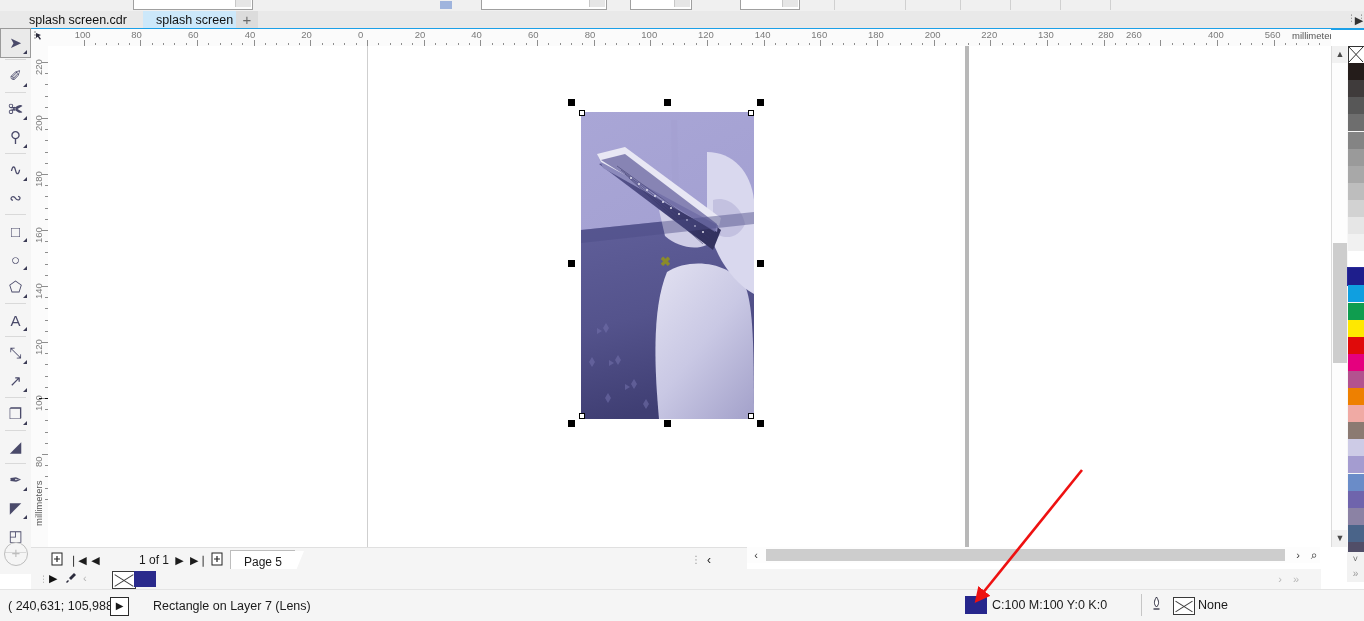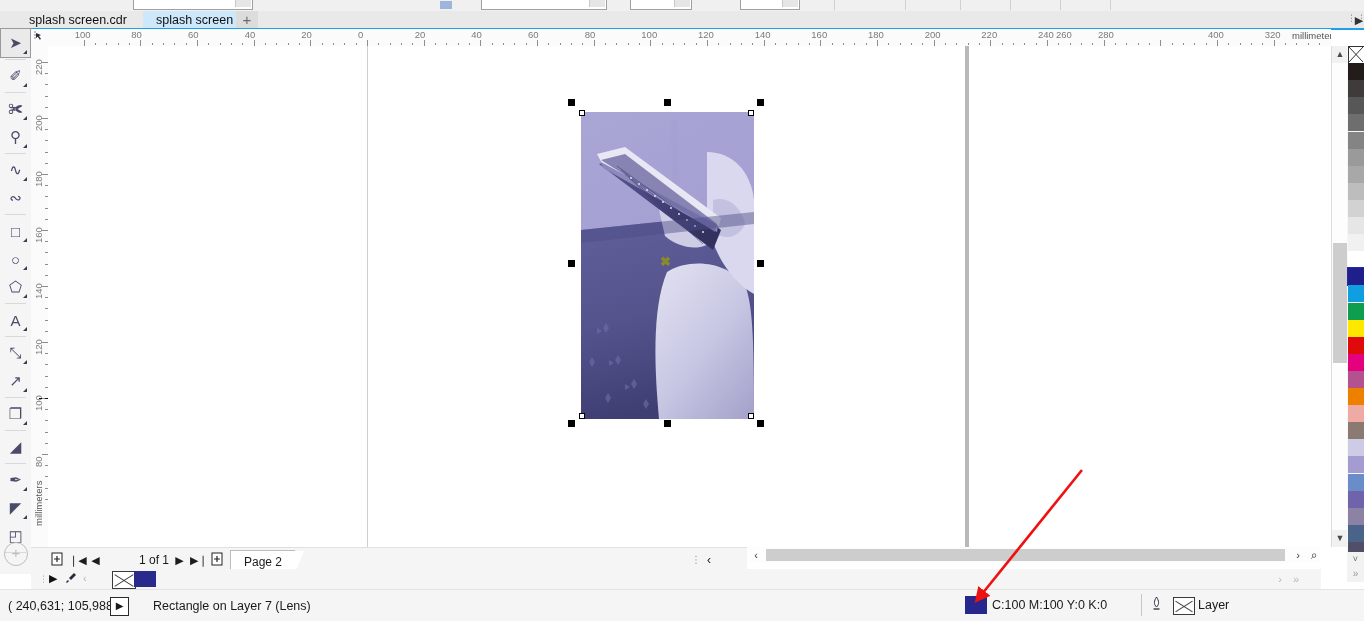--- a/index.html
+++ b/index.html
@@ -310,45 +310,45 @@
     <div class="rtick" style="left: 908.333px; top: 14px; width: 1px; height: 2px;"></div>
     <div class="rtick" style="left: 919.667px; top: 14px; width: 1px; height: 2px;"></div>
     <div class="rtick" style="left: 931px; top: 14px; width: 1px; height: 2px;"></div>
     <div class="rtick" style="left: 942.333px; top: 11px; width: 1px; height: 6px;"></div>
     <div class="rlab" style="left: 933.333px; top: 0px;">220</div>
     <div class="rtick" style="left: 953.667px; top: 14px; width: 1px; height: 2px;"></div>
     <div class="rtick" style="left: 965px; top: 14px; width: 1px; height: 2px;"></div>
     <div class="rtick" style="left: 976.333px; top: 14px; width: 1px; height: 2px;"></div>
     <div class="rtick" style="left: 987.667px; top: 14px; width: 1px; height: 2px;"></div>
     <div class="rtick" style="left: 999px; top: 11px; width: 1px; height: 6px;"></div>
-    <div class="rlab" style="left: 990px; top: 0px;">240</div>
+    <div class="rlab" style="left: 990px; top: 0px;">130</div>
     <div class="rtick" style="left: 1010.33px; top: 14px; width: 1px; height: 2px;"></div>
     <div class="rtick" style="left: 1021.67px; top: 14px; width: 1px; height: 2px;"></div>
     <div class="rtick" style="left: 1033px; top: 14px; width: 1px; height: 2px;"></div>
     <div class="rtick" style="left: 1044.33px; top: 14px; width: 1px; height: 2px;"></div>
     <div class="rtick" style="left: 1055.67px; top: 11px; width: 1px; height: 6px;"></div>
-    <div class="rlab" style="left: 1008px; top: 0px;">260</div>
+    <div class="rlab" style="left: 1078px; top: 0px;">260</div>
     <div class="rtick" style="left: 1067px; top: 14px; width: 1px; height: 2px;"></div>
     <div class="rtick" style="left: 1078.33px; top: 14px; width: 1px; height: 2px;"></div>
     <div class="rtick" style="left: 1089.67px; top: 14px; width: 1px; height: 2px;"></div>
     <div class="rtick" style="left: 1101px; top: 14px; width: 1px; height: 2px;"></div>
     <div class="rtick" style="left: 1112.33px; top: 11px; width: 1px; height: 6px;"></div>
     <div class="rlab" style="left: 1050px; top: 0px;">280</div>
     <div class="rtick" style="left: 1123.67px; top: 14px; width: 1px; height: 2px;"></div>
     <div class="rtick" style="left: 1135px; top: 14px; width: 1px; height: 2px;"></div>
     <div class="rtick" style="left: 1146.33px; top: 14px; width: 1px; height: 2px;"></div>
     <div class="rtick" style="left: 1157.67px; top: 14px; width: 1px; height: 2px;"></div>
     <div class="rtick" style="left: 1169px; top: 11px; width: 1px; height: 6px;"></div>
     <div class="rlab" style="left: 1160px; top: 0px;">400</div>
     <div class="rtick" style="left: 1180.33px; top: 14px; width: 1px; height: 2px;"></div>
     <div class="rtick" style="left: 1191.67px; top: 14px; width: 1px; height: 2px;"></div>
     <div class="rtick" style="left: 1203px; top: 14px; width: 1px; height: 2px;"></div>
     <div class="rtick" style="left: 1214.33px; top: 14px; width: 1px; height: 2px;"></div>
     <div class="rtick" style="left: 1225.67px; top: 11px; width: 1px; height: 6px;"></div>
-    <div class="rlab" style="left: 1216.67px; top: 0px;">320</div>
+    <div class="rlab" style="left: 1216.67px; top: 0px;">560</div>
     <div class="rtick" style="left: 1237px; top: 14px; width: 1px; height: 2px;"></div>
     <div class="rtick" style="left: 1248.33px; top: 14px; width: 1px; height: 2px;"></div>
     <div class="rtick" style="left: 1259.67px; top: 14px; width: 1px; height: 2px;"></div>
     <div class="rtick" style="left: 1271px; top: 14px; width: 1px; height: 2px;"></div>
     <div class="unitlab" style="left: 1244px; top: 1px;">millimeters</div>
   </div>
 <div id="vruler" class="abs">
     <div class="rtick" style="left: 11px; top: 16px; width: 6px; height: 1px;"></div>
     <div class="vlab" style="left: 2px; top: 29px;">220</div>
     <div class="rtick" style="left: 14px; top: 27.2px; width: 3px; height: 1px;"></div>
@@ -516,21 +516,21 @@
   <div class="pbtn" style="left:57px;width:15px;">◀</div>
   <div class="pbtn" style="left:93px;width:60px;font-size:12px;color:#1a1a1a;">1 of 1</div>
   <div class="pbtn" style="left:141px;width:15px;">▶</div>
   <div class="pbtn" style="left:159px;width:15px;">▶❘</div>
   <div class="pbtn" style="left:177px;width:18px;">
     <svg width="13" height="14" viewBox="0 0 13 14">
       <rect x="1" y="1" width="10" height="12" fill="#fff" stroke="#222"></rect>
       <path d="M6 4 v6 M3 7 h6" stroke="#222" stroke-width="1.2"></path>
     </svg>
   </div>
-  <div id="pagetab" style="left:199px;">Page 2</div>
+  <div id="pagetab" style="left:199px;">Page 5</div>
   <div class="pbtn" style="left:660px;width:10px;color:#999;font-size:10px;">⋮</div>
   <div class="pbtn" style="left:672px;width:12px;font-size:12px;">‹</div>
 </div>
 
 <div id="colorbar" class="abs">
   <div style="position:absolute;left:8px;top:5px;width:5px;height:10px;color:#aaa;font-size:9px;">⋮</div>
   <div style="position:absolute;left:18px;top:3px;font-size:11px;color:#111;">▶</div>
   <div style="position:absolute;left:33px;top:2px;">
     <svg width="14" height="14" viewBox="0 0 14 14">
         <path d="M10 2 l2 2 -5 5 -2-2z" fill="#2b2b3d"></path>
@@ -553,21 +553,21 @@
 <div id="fillswatch" style="background: rgb(38, 38, 140);"></div>
 <div class="abs" style="left:992px;top:598px;font-size:12.5px;color:#1a1a1a;white-space:nowrap;">C:100 M:100 Y:0 K:0</div>
 <div id="sb-sep"></div>
 <div class="abs" style="left:1150px;top:596px;">
   <svg width="13" height="17" viewBox="0 0 13 17">
     <path d="M6.5 1 C4 5 3.5 8 6.5 11 C9.5 8 9 5 6.5 1 Z" fill="#fff" stroke="#2b2b3d" stroke-width="1"></path>
     <path d="M3.5 13 h6" stroke="#2b2b3d" stroke-width="1.3"></path>
   </svg>
 </div>
 <div class="abs xswatch" style="left:1173px;top:597px;width:20px;height:16px;"></div>
-<div class="abs" style="left:1198px;top:598px;font-size:12.5px;color:#1a1a1a;">Layer</div>
+<div class="abs" style="left:1198px;top:598px;font-size:12.5px;color:#1a1a1a;">None</div>
 
 <div id="pal-up" class="abs">˄</div>
 <div id="palette" class="abs">
     <div class="pc" style="top: 0px; height: 17.1px; background: rgb(255, 255, 255); border: 1px solid rgb(51, 51, 51);"><svg width="14" height="15" viewBox="0 0 14 15">
         <path d="M0 0 L14 15 M14 0 L0 15" stroke="#333" stroke-width="1"></path>
       </svg></div>
     <div class="pc" style="top: 17.1px; height: 17.1px; background: rgb(36, 28, 26);"></div>
     <div class="pc" style="top: 34.2px; height: 17.1px; background: rgb(63, 59, 59);"></div>
     <div class="pc" style="top: 51.3px; height: 17.1px; background: rgb(87, 87, 87);"></div>
     <div class="pc" style="top: 68.4px; height: 17.1px; background: rgb(110, 110, 110);"></div>

